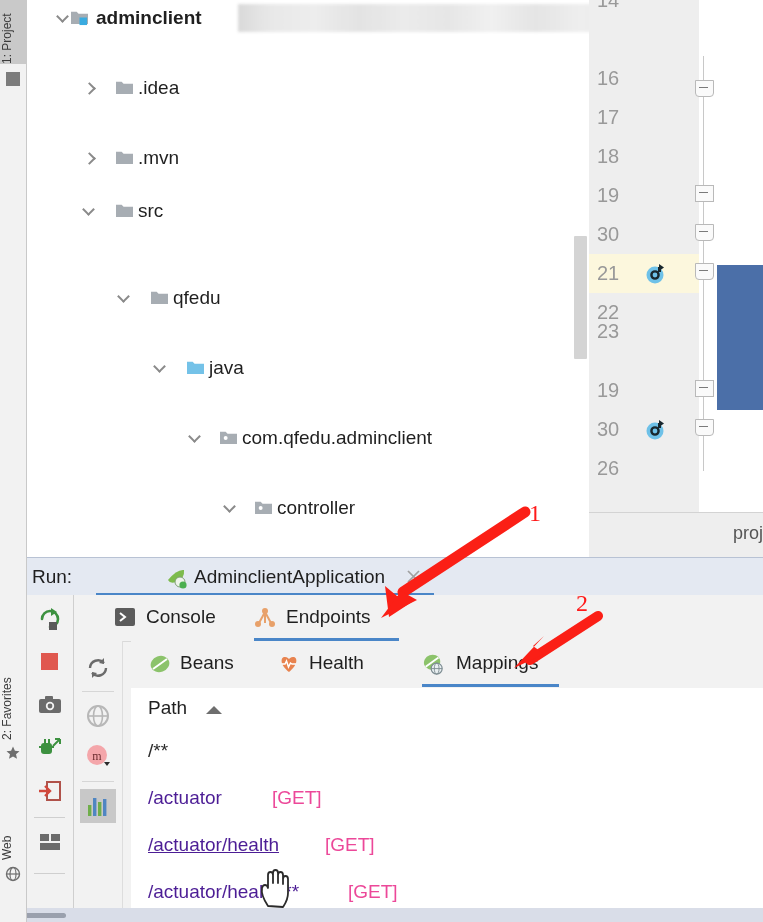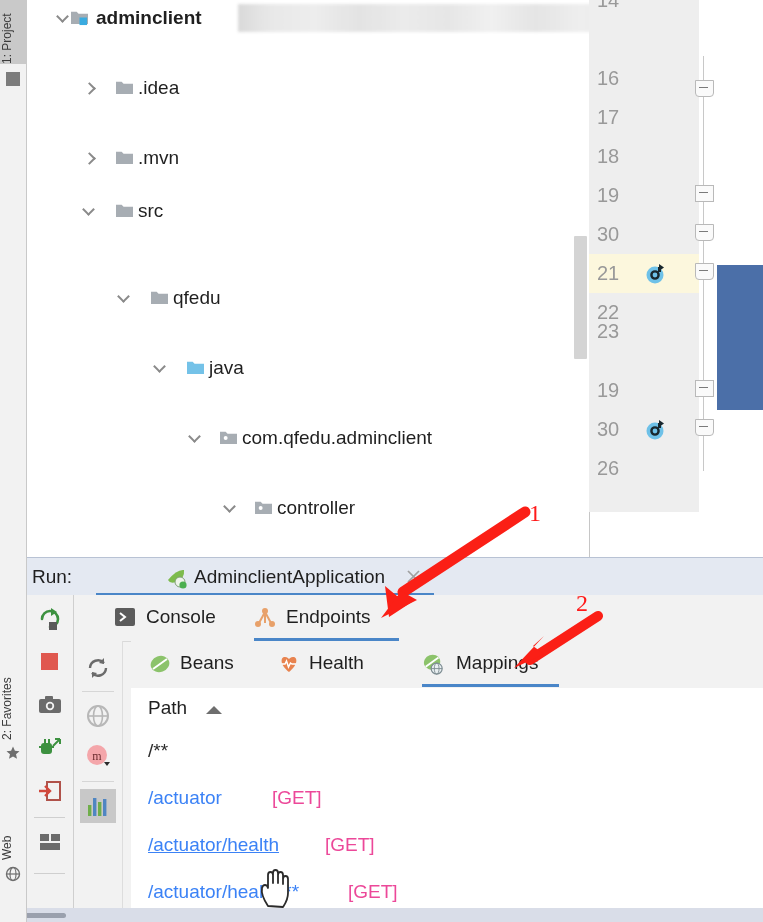--- a/index.html
+++ b/index.html
@@ -121,21 +121,21 @@
     position:absolute;left:0;top:47px;width:640px;height:41px;background:#ffffff;
     border-bottom:1px solid #e2e2e2;
   }
   .thead .htxt{position:absolute;left:17px;top:9px;font-size:19px;color:#1f1f1f;}
   .sortarr{position:absolute;left:75px;top:18px;width:0;height:0;
     border-left:8px solid transparent;border-right:8px solid transparent;border-bottom:8px solid #6e6e6e;}
   .trow2{
     position:absolute;left:0;width:640px;height:47px;border-bottom:1px solid #eeeeee;background:#ffffff;
   }
   .pathtxt{position:absolute;left:17px;top:11px;font-size:19px;white-space:nowrap;}
-  .pathlink{color:#3b82f6;}
+  .pathlink{color:#4c1d95;}
   .pathplain{color:#2b2b2b;}
   .pathlink.under{text-decoration:underline;}
   .method{color:#ec4899;}
 
   .cursor{position:absolute;left:259px;top:862px;width:34px;height:46px;z-index:40;}
 
   
   .ann{position:absolute;z-index:50;pointer-events:none;}
   .annnum{
     position:absolute;z-index:51;color:#ff1a1a;font-size:24px;
@@ -306,20 +306,23 @@
       <div class="fold end" style="top:224px;"></div>
       <div class="fold end" style="top:263px;"></div>
       <div class="fold" style="top:380px;"></div>
       <div class="fold end" style="top:419px;"></div>
     </div>
 
     <div class="codearea"></div>
     <div class="selblock"></div>
   </div>
 
+  <div class="statusbar">
+    <span class="statustext">proj</span>
+  </div>
 
   <div class="runwin">
 
     <div class="runheader">
       <span class="runlabel">Run:</span>
       <div class="runtab">
         <svg style="position:absolute;left:70px;top:9px;width:24px;height:22px;" viewBox="0 0 24 22">
           <path d="M2 13 q9 -11 16 -10 q1 9 -8 12 q-6 2 -8 -2 z" fill="#7dbb4c"></path>
           <circle cx="14" cy="15" r="5" fill="#eef4ea" stroke="#7f9e74" stroke-width="1"></circle>
           <circle cx="17" cy="18" r="3.6" fill="#4caf50"></circle>

